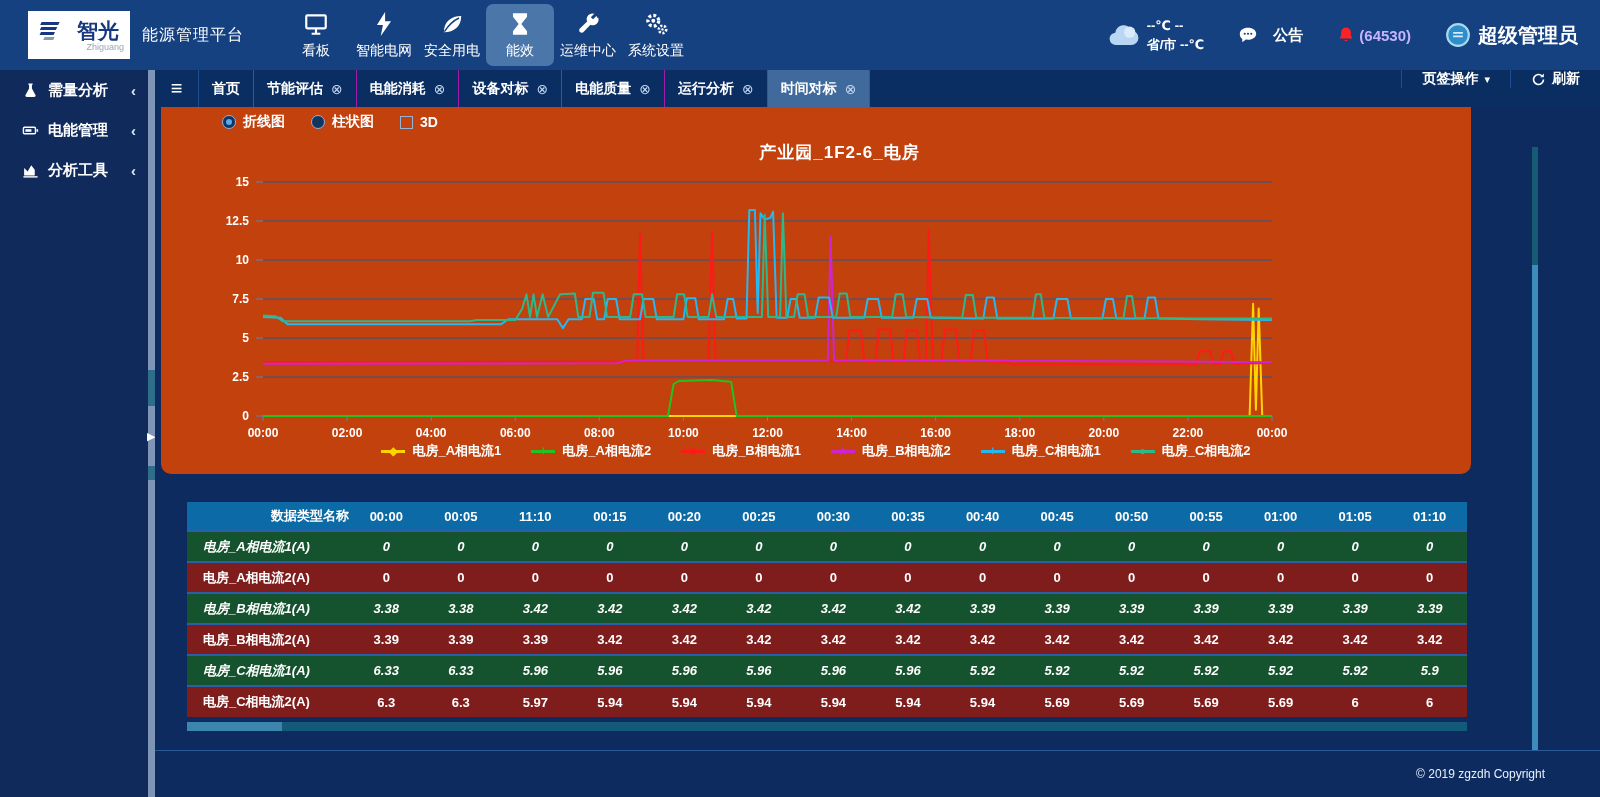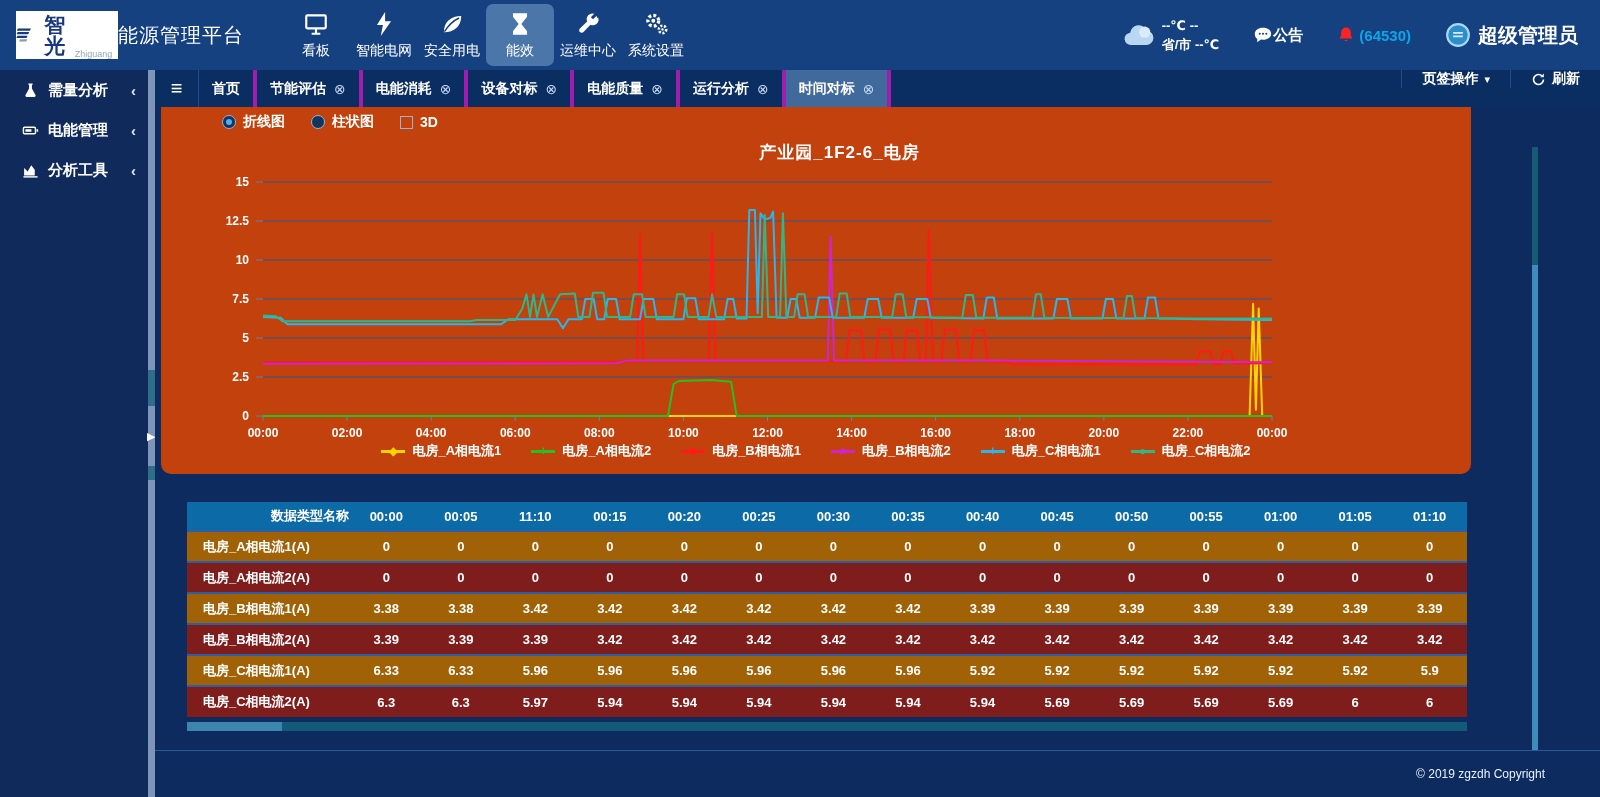--- a/index.html
+++ b/index.html
@@ -1,49 +1,49 @@
 <!DOCTYPE html>
 <html><head>
 <meta charset="utf-8">
 <style>
   * { box-sizing: border-box; margin: 0; padding: 0; }
   html,body { width:1600px; height:797px; overflow:hidden; }
   body { font-family:"Liberation Sans","DejaVu Sans",sans-serif; background:#0d2b5f; color:#fff; position:relative; }
 
   
   .header { height:70px; background:#164180; display:flex; align-items:center; }
-  .logo-box { width:102px; height:48px; background:#fff; margin-left:16px; display:flex; flex-direction:row; align-items:center; justify-content:center; line-height:1; }
+  .logo-box { width:102px; height:48px; background:#fff; margin-left:28px; display:flex; flex-direction:column; align-items:center; justify-content:center; line-height:1; }
   .logo-row { display:flex; align-items:center; gap:4px; }
   .logo-brand { color:#17377e; font-size:21px; font-weight:bold; }
   .logo-sub { color:#9aa6b5; font-size:9px; align-self:flex-end; margin-right:6px; }
-  .app-title { font-size:20px; letter-spacing:1px; }
+  .app-title { font-size:16px; margin-left:12px; letter-spacing:1px; }
   .nav { display:flex; margin-left:38px; }
   .nav-item { width:68px; height:62px; display:flex; flex-direction:column; align-items:center; justify-content:center; gap:5px; border-radius:7px; cursor:pointer; }
   .nav-item.active { background:#4a76a9; }
   .nav-item .lbl { font-size:14px; }
   .hdr-right { margin-left:auto; display:flex; align-items:center; gap:34px; padding-right:22px; }
   .weather { display:flex; align-items:center; gap:6px; font-size:13px; font-weight:bold; line-height:1.5; }
-  .notice { display:flex; align-items:center; gap:0; font-size:15px; font-weight:bold; }
-  .alarm { display:flex; align-items:center; gap:4px; font-size:15px; font-weight:bold; color:#0ea5e9; }
+  .notice { display:flex; align-items:center; gap:15px; font-size:15px; font-weight:bold; }
+  .alarm { display:flex; align-items:center; gap:4px; font-size:15px; font-weight:bold; color:#c4b5fd; }
   .user { display:flex; align-items:center; gap:7px; font-size:20px; font-weight:bold; }
 
   
   .page { display:flex; height:727px; }
   .sidebar { width:148px; background:#112a5c; padding-top:0; }
   .side-item { height:40px; display:flex; align-items:center; padding:0 12px 0 22px; gap:9px; font-size:15px; font-weight:bold; cursor:pointer; }
   .side-item .chev { margin-left:auto; font-size:15px; color:#dce8f6; }
   .vdivider { width:7px; background:#7e95b8; position:relative; }
   .vdivider .seg { position:absolute; left:0; width:100%; background:#2e6e8a; }
   .vdivider .arrow { position:absolute; left:-1px; top:360px; color:#fff; font-size:11px; }
   .main { flex:1; position:relative; background:#0d2b5f; }
 
   
   .tabbar { height:37px; background:#0a2d62; display:flex; align-items:stretch; }
   .burger { width:44px; display:flex; align-items:center; justify-content:center; font-size:20px; cursor:pointer; border-right:1px solid #1d4c90; }
-  .tab { display:flex; align-items:center; gap:8px; padding:0 13px; font-size:14px; font-weight:bold; border-right:4px solid #a21caf; cursor:pointer; white-space:nowrap; }
+  .tab { display:flex; align-items:center; gap:8px; padding:0 13px; font-size:14px; font-weight:bold; border-right:1px solid #a21caf; cursor:pointer; white-space:nowrap; }
   .tab.active { background:#40699c; }
   .tab .x { font-size:14px; color:#c3d8f0; font-weight:normal; }
   .tab-right { margin-left:auto; display:flex; align-items:flex-start; }
   .tab-op { display:flex; align-items:center; gap:6px; padding:0 20px; font-size:14px; font-weight:bold; border-left:1px solid #1d4c90; cursor:pointer; }
   .caret { font-size:11px; }
 
   
   .content { position:absolute; top:37px; left:0; right:0; bottom:47px; overflow:hidden; }
   .chart-panel { position:absolute; left:6px; top:0; width:1310px; height:367px; background:#c2410c; border-radius:0 0 10px 10px;padding-left:47px; }
   .ctl-row { display:flex; align-items:center; gap:26px; padding:6px 0 0 14px; font-size:14px; font-weight:bold; }
@@ -57,21 +57,21 @@
   .lmark { position:relative; width:24px; height:3px; display:inline-block; }
   .lmark .sym { position:absolute; left:50%; top:50%; transform:translate(-50%,-50%); font-size:12px; font-weight:900; line-height:1; }
 
   
   .tbl-wrap { position:absolute; left:32px; top:395px; width:1280px; }
   table.data { width:100%; border-collapse:collapse; table-layout:fixed; }
   table.data th { background:#0c6aa6; height:29px; font-size:13px; font-weight:bold; color:#fff; }
   table.data th:first-child { width:162px; text-align:right; }
   table.data td { height:31px; text-align:center; font-size:13px; font-weight:bold; border-top:2px solid #2a5ea8; }
   table.data td:first-child { text-align:left; padding-left:16px; }
-  table.data tr.dark td { background:#a16207; }
+  table.data tr.dark td { background:#14532d;font-style:italic; }
   table.data tr.lite td { background:#7f1d1d; }
   .hscroll { margin-top:5px; height:9px; background:#135a7a; position:relative; }
   .hscroll .thumb { position:absolute; left:0; top:0; height:9px; width:95px; background:#3c86ae; }
 
   
   .vscroll { position:absolute; right:62px; top:40px; width:6px; height:635px; background:#175a74; }
   .vscroll .thumb { position:absolute; left:0; top:118px; width:6px; height:517px; background:#3e8cba; }
   .footer { position:absolute; bottom:0; left:0; right:0; height:47px; border-top:1px solid #2b5a99; display:flex; align-items:center; justify-content:flex-end; padding-right:55px; font-size:12px; color:#e8f1fb; }
 
   svg.ic { display:block; }

